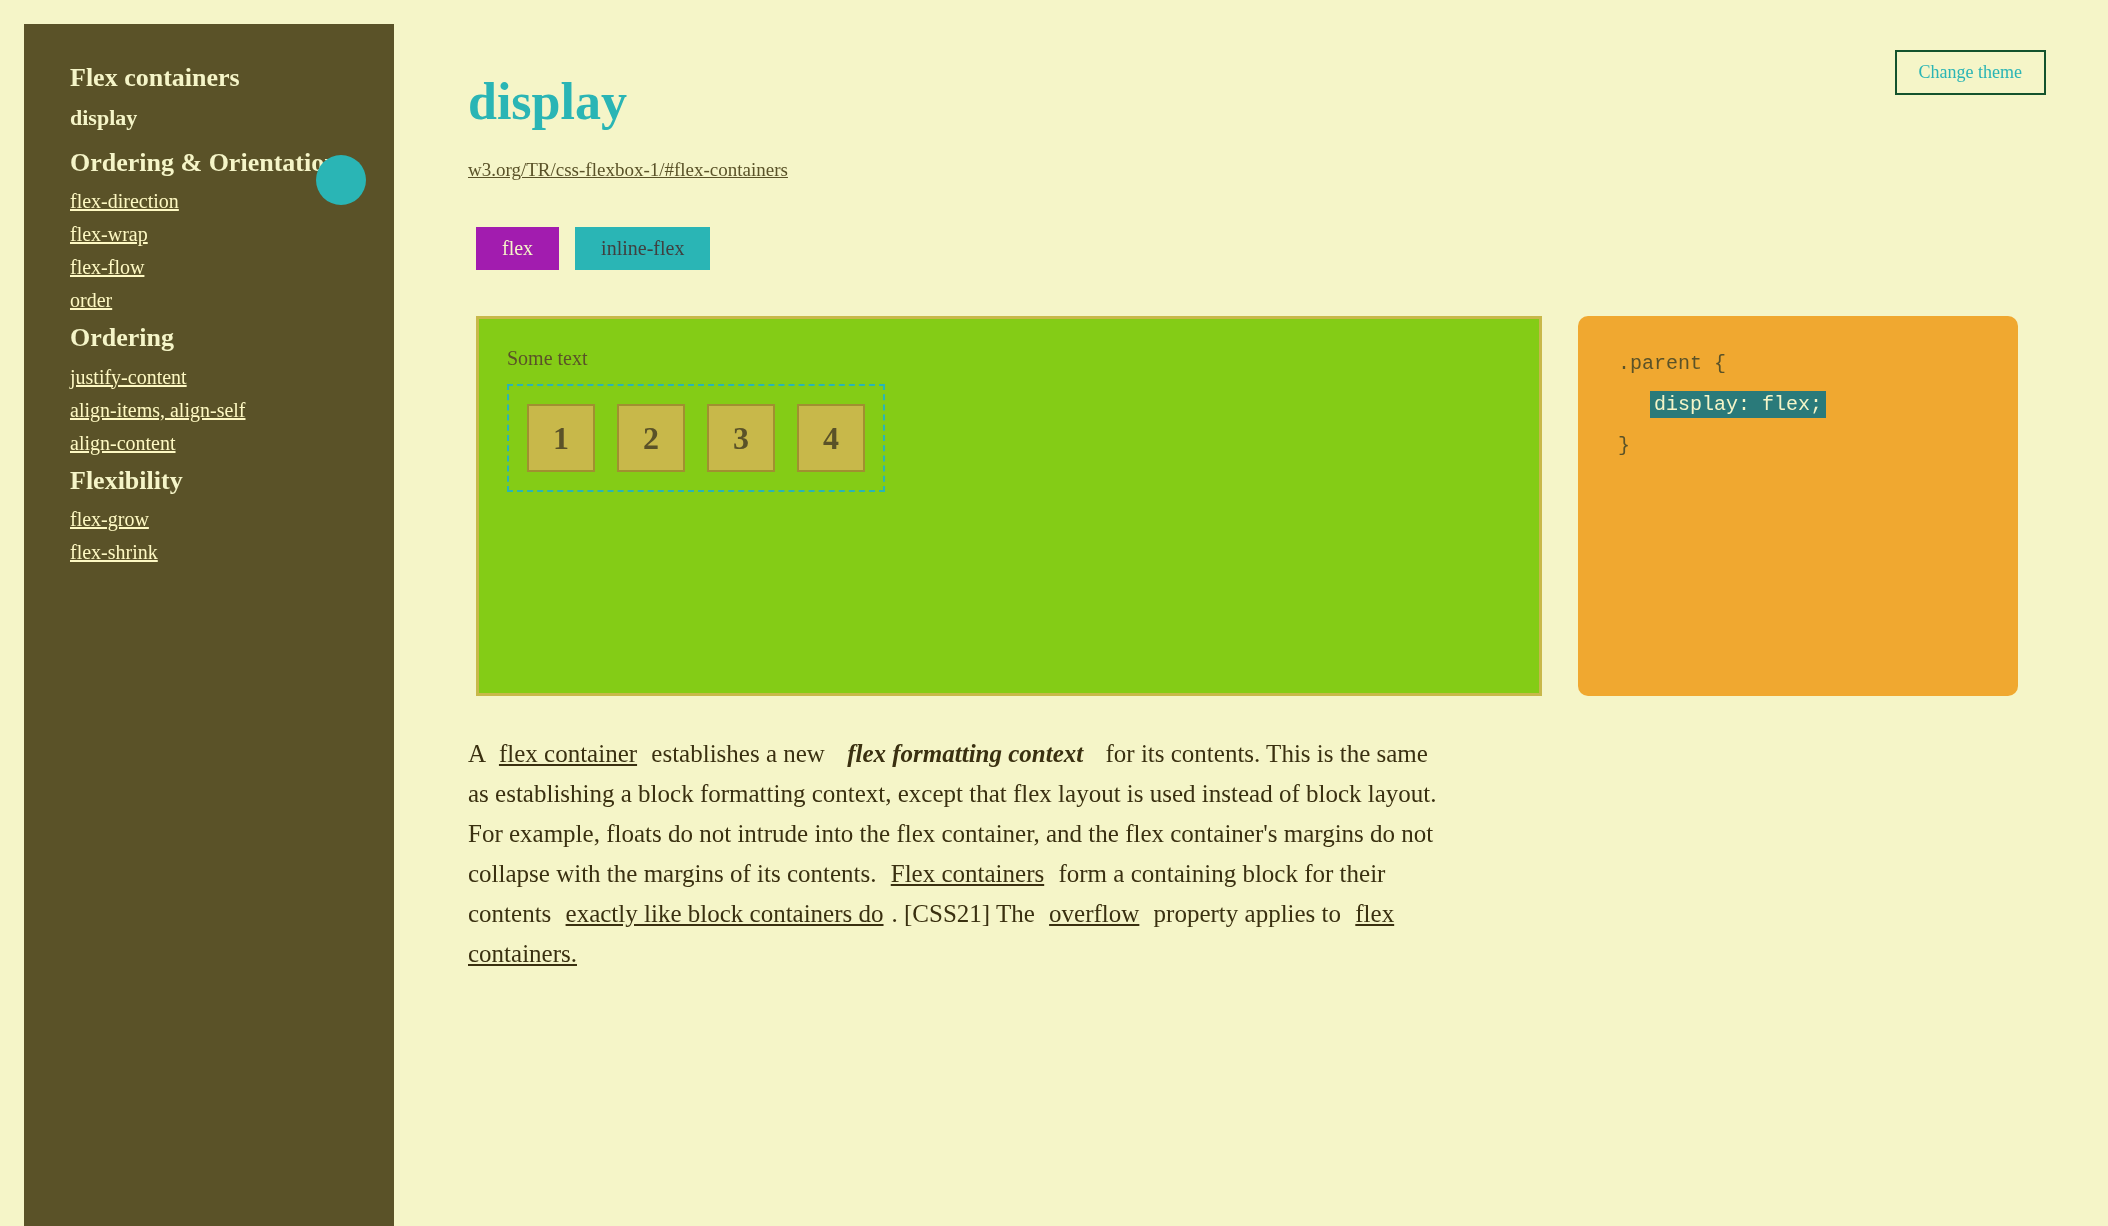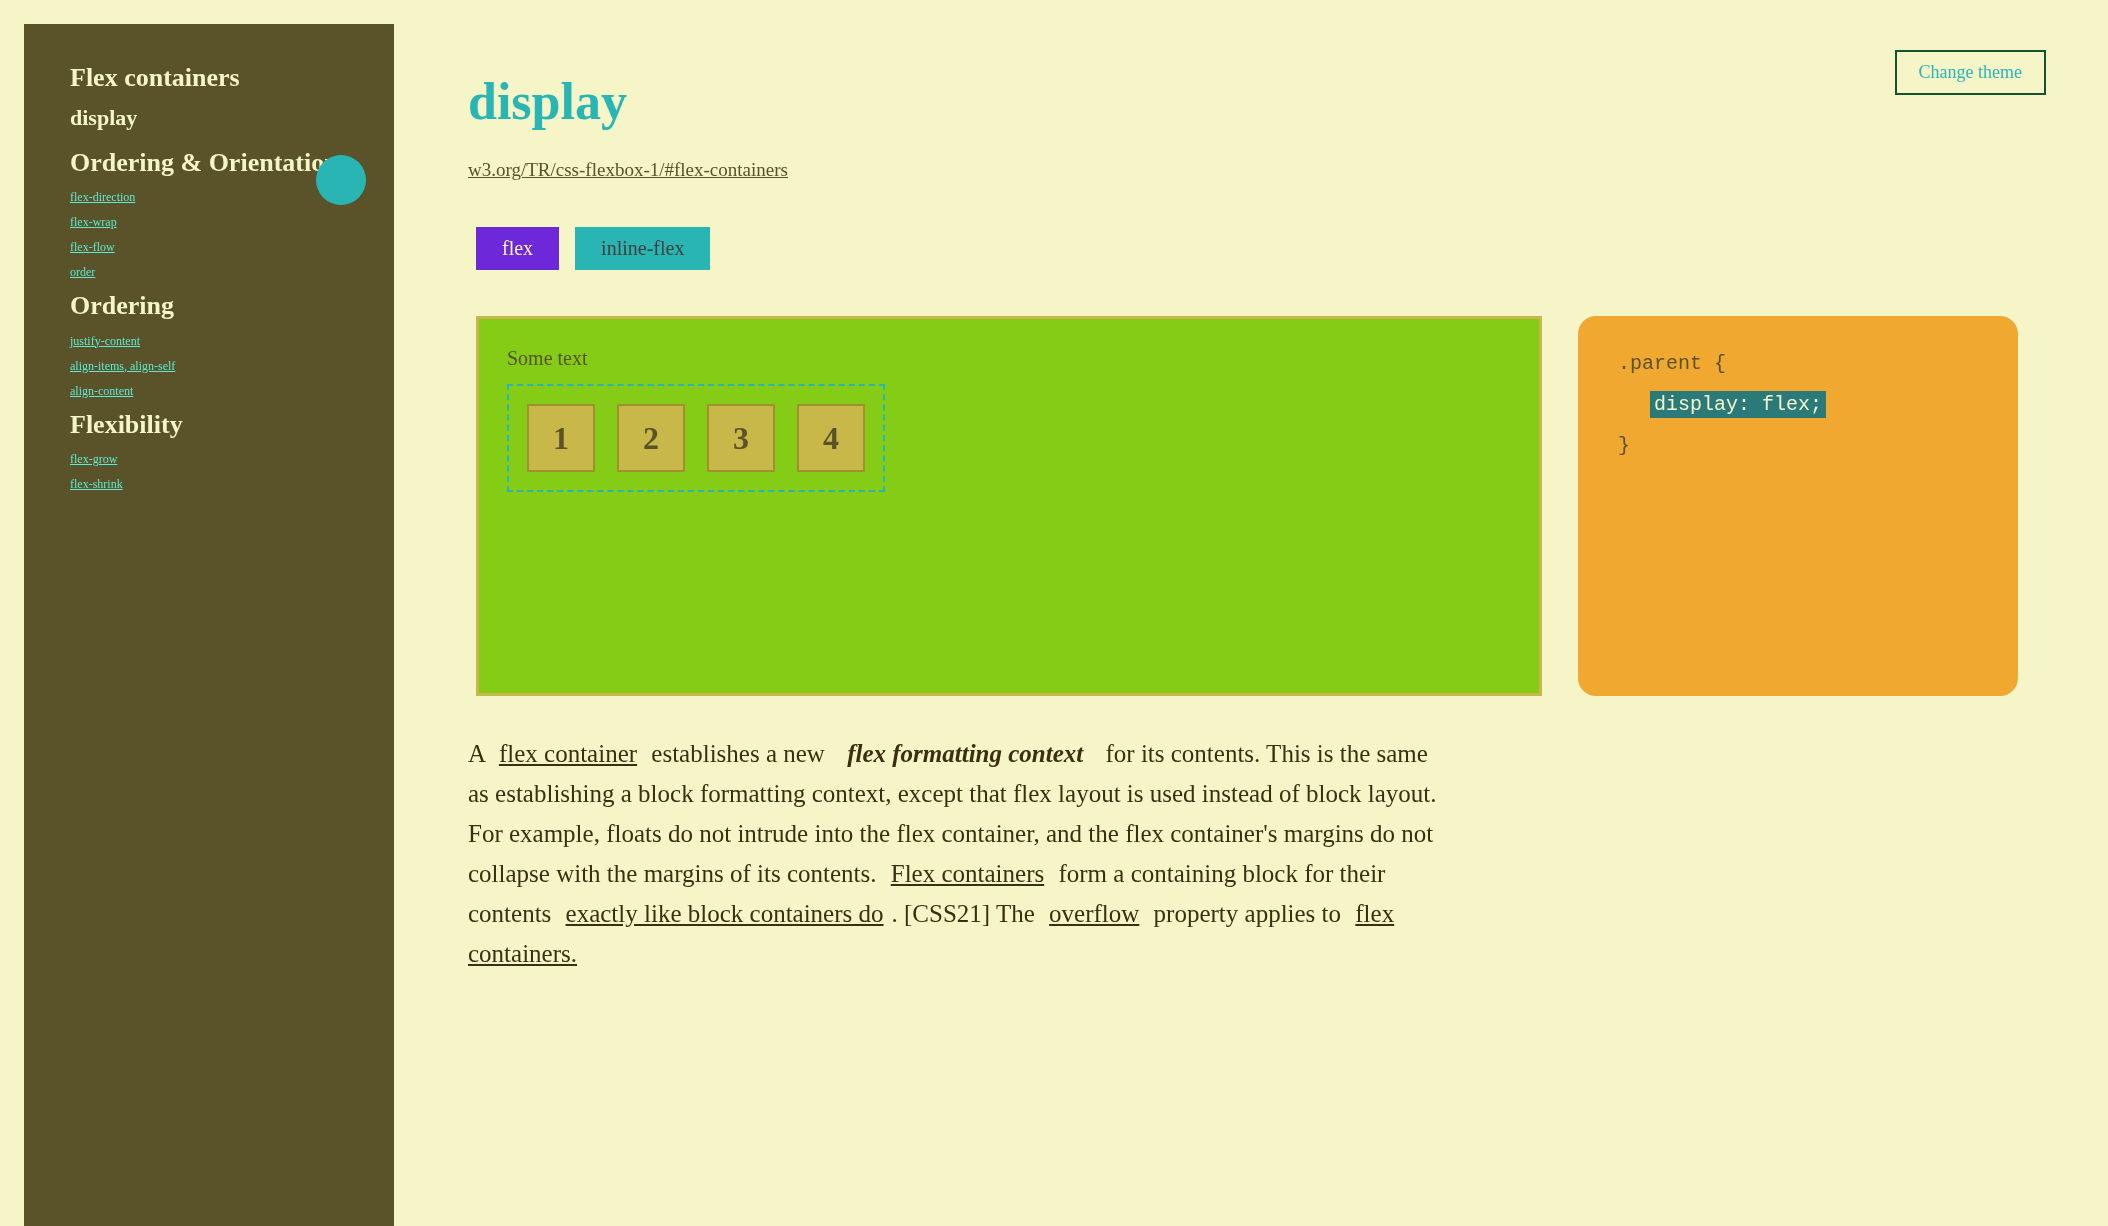--- a/index.html
+++ b/index.html
@@ -39,23 +39,23 @@
     .sidebar-active-item {
       font-size: 22px;
       font-weight: bold;
       color: #f5f5c8;
       margin-bottom: 16px;
       display: block;
     }
 
     .sidebar-link {
       display: block;
-      color: #5eead4;
+      color: #fef9c3;
       text-decoration: underline;
-      font-size: 12px;
+      font-size: 20px;
       margin-bottom: 10px;
       cursor: pointer;
     }
 
     
     .active-indicator {
       position: absolute;
       right: -18px;
       top: 85px;
       width: 50px;
@@ -115,21 +115,21 @@
 
     .tab-btn {
       padding: 10px 26px;
       font-size: 20px;
       font-family: Georgia, serif;
       cursor: pointer;
       border: none;
     }
 
     .tab-btn-inactive {
-      background: #6d28d9;
+      background: #a21caf;
       color: #f5f5c8;
     }
 
     .tab-btn-active {
       background: #2ab5b5;
       color: #404040;
     }
 
     
     .demo-row {
@@ -172,21 +172,21 @@
       display: flex;
       align-items: center;
       justify-content: center;
       border: 2px solid #a09030;
     }
 
     
     .demo-right {
       width: 440px;
       background: #f0a830;
-      border-radius: 18px;
+      border-radius: 10px;
       padding: 28px 32px;
       font-family: 'Courier New', monospace;
       font-size: 20px;
       color: #5a5228;
     }
 
     .code-line {
       display: block;
       white-space: pre;
     }

